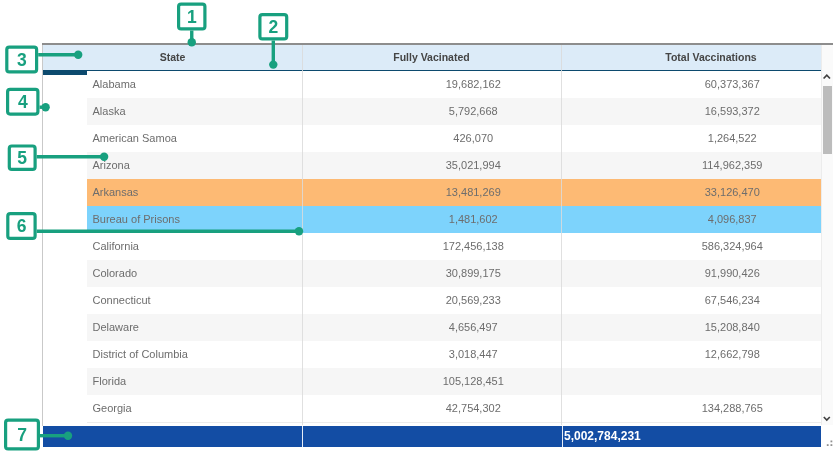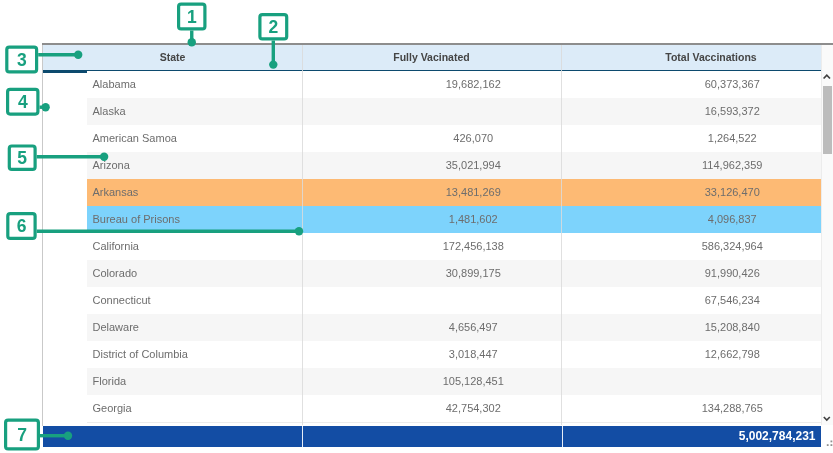--- a/index.html
+++ b/index.html
@@ -13,34 +13,35 @@
   .c3{position:absolute;left:519px;width:252.5px;top:0;line-height:27px;text-align:center}
   .rb{border-bottom:1px solid #ececec}
 </style>
 </head>
 <body>
 
   <div class="abs" style="left:42px;top:43.2px;width:791px;height:1.6px;background:#8d8d8d"></div>
 
   <div class="abs" style="left:42px;top:44.8px;width:1px;height:381px;background:#c9c9c9"></div>
 
-  <div class="abs" style="left:43px;top:44.8px;width:778px;height:25.7px;background:#dcebf8;border-bottom:3px solid #0c4a6e">
+  <div class="abs" style="left:43px;top:44.8px;width:778px;height:25.7px;background:#dcebf8;border-bottom:5px solid #0c4a6e">
     <div class="hdrcell abs" style="left:0;top:0;width:259px">State</div>
     <div class="hdrcell abs" style="left:259px;top:0;width:259px">Fully Vacinated</div>
     <div class="hdrcell abs" style="left:518px;top:0;width:300px">Total Vaccinations</div>
   </div>
 
   <div id="rows">
     <div class="row rb" style="top:70.5px;background:#ffffff">
       <div class="c1">Alabama</div>
       <div class="c2">19,682,162</div>
       <div class="c3">60,373,367</div>
     </div>
     <div class="row rb" style="top:97.5px;background:#f6f6f6">
       <div class="c1">Alaska</div>
+      <div class="c2">5,792,668</div>
       <div class="c3">16,593,372</div>
     </div>
     <div class="row rb" style="top:124.5px;background:#ffffff">
       <div class="c1">American Samoa</div>
       <div class="c2">426,070</div>
       <div class="c3">1,264,522</div>
     </div>
     <div class="row rb" style="top:151.5px;background:#f6f6f6">
       <div class="c1">Arizona</div>
       <div class="c2">35,021,994</div>
@@ -61,20 +62,21 @@
       <div class="c2">172,456,138</div>
       <div class="c3">586,324,964</div>
     </div>
     <div class="row rb" style="top:259.5px;background:#f6f6f6">
       <div class="c1">Colorado</div>
       <div class="c2">30,899,175</div>
       <div class="c3">91,990,426</div>
     </div>
     <div class="row rb" style="top:286.5px;background:#ffffff">
       <div class="c1">Connecticut</div>
+      <div class="c2">20,569,233</div>
       <div class="c3">67,546,234</div>
     </div>
     <div class="row rb" style="top:313.5px;background:#f6f6f6">
       <div class="c1">Delaware</div>
       <div class="c2">4,656,497</div>
       <div class="c3">15,208,840</div>
     </div>
     <div class="row rb" style="top:340.5px;background:#ffffff">
       <div class="c1">District of Columbia</div>
       <div class="c2">3,018,447</div>
@@ -98,21 +100,21 @@
   <div class="abs" style="left:822.5px;top:86px;width:9.5px;height:68px;background:#bcbcbc"></div>
   <svg class="abs" style="left:821px;top:44.8px" width="12" height="381" viewBox="0 0 12 381">
     <path d="M 2.6 33.5 L 5.8 30.2 L 9 33.5" fill="none" stroke="#3f3f3f" stroke-width="1.7"></path>
     <path d="M 2.8 372 L 5.8 375.1 L 8.8 372" fill="none" stroke="#3f3f3f" stroke-width="1.6"></path>
   </svg>
 
   <div class="abs" style="left:43px;top:425.5px;width:778px;height:21px;background:#134da4;color:#fff;font-weight:bold;font-size:12px">
     <div class="abs" style="left:259px;top:0;width:1.2px;height:21px;background:#f2f6fb;opacity:.95"></div>
     <div class="abs" style="left:518.5px;top:0;width:1.2px;height:21px;background:#f2f6fb;opacity:.95"></div>
     <div class="abs" style="left:262px;width:251px;top:16px;line-height:21px;text-align:left">1,576,013,515</div>
-    <div class="abs" style="left:521px;width:251.5px;top:0;line-height:21px;text-align:right">5,002,784,231</div>
+    <div class="abs" style="left:521px;width:251.5px;top:0;line-height:21px;text-align:left">5,002,784,231</div>
   </div>
 
   <svg class="abs" style="left:824px;top:438px" width="10" height="11" viewBox="0 0 10 11">
     <g fill="#909090">
       <rect x="6.5" y="2.5" width="1.8" height="1.8"></rect>
       <rect x="6.5" y="6.2" width="1.8" height="1.8"></rect>
       <rect x="2.8" y="6.2" width="1.8" height="1.8"></rect>
     </g>
   </svg>
 

